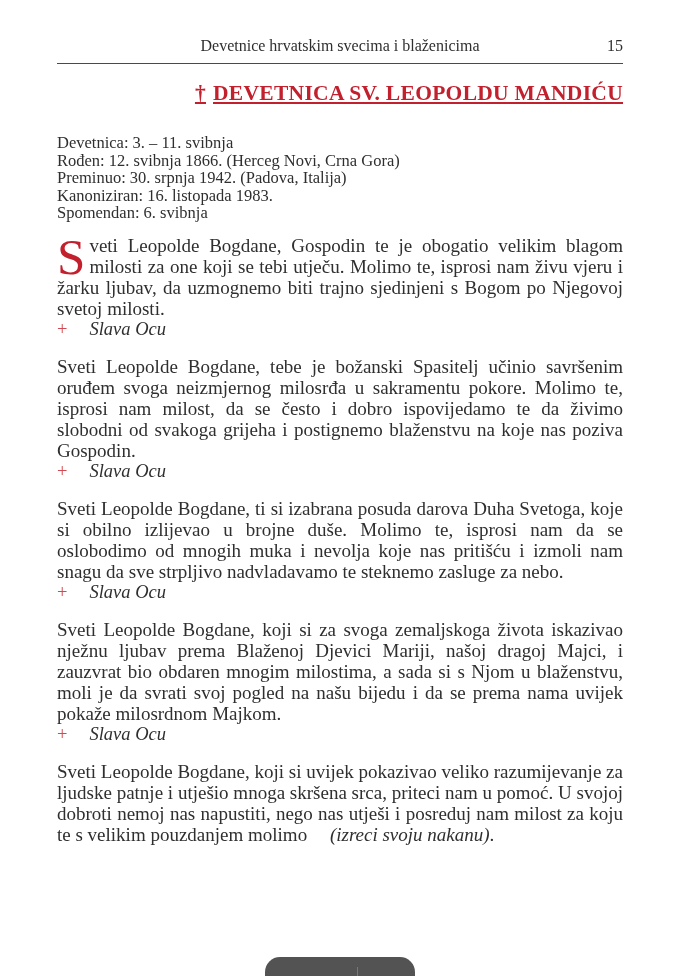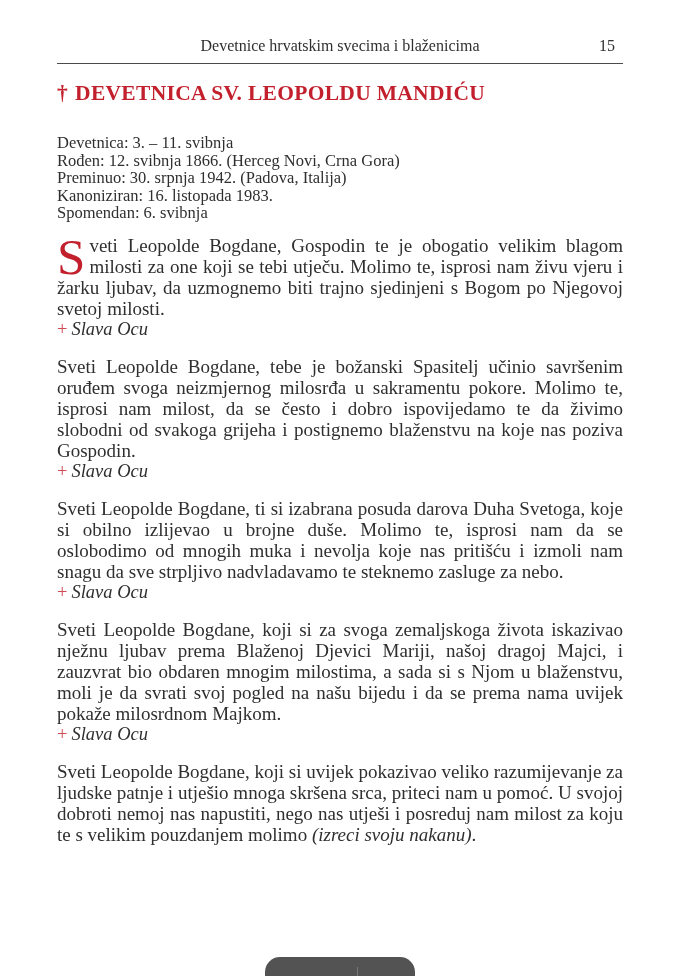--- a/index.html
+++ b/index.html
@@ -26,33 +26,34 @@
     margin-top: 37px;
     padding-bottom: 8px;
     border-bottom: 1.5px solid #4a4a4a;
     text-align: center;
     font-size: 16px;
     line-height: 18px;
     color: #2f2f2f;
   }
   .running-header .page-number {
     position: absolute;
-    right: 8px; top: 0;
+    right: 0; top: 0;
     font-size: 16px;
   }
 
   
   .chapter-title {
     margin-top: 17px;
-    text-align: left;
+    text-align: right;
     font-weight: bold;
     font-size: 21.5px;
     line-height: 24px;
     letter-spacing: 0.3px;
     color: #c3202e;
+    text-decoration: underline;
   }
   .chapter-title .dagger { font-weight: bold; margin-right: 7px; }
 
   
   .metadata {
     margin-top: 29px;
     margin-bottom: 13px;
     font-size: 16.5px;
     line-height: 17.6px;
     color: #2f2f2f;
@@ -66,21 +67,21 @@
     text-align: justify;
     color: #2f2f2f;
   }
   .prayer .dropcap {
     float: left;
     font-size: 51px;
     line-height: 38px;
     padding: 3px 4px 0 0;
     color: #c3202e;
   }
-  .prayer em, .refrain em { font-style: italic; }
+  .prayer em, .refrain em { font-style: italic; margin-left: 18px; }
   .refrain {
     margin: 0 0 16px 0;
     font-size: 18.5px;
     line-height: 21px;
     color: #2f2f2f;
   }
   .refrain .plus {
     color: #d14a52;
     font-style: normal;
     margin-right: 4px;

